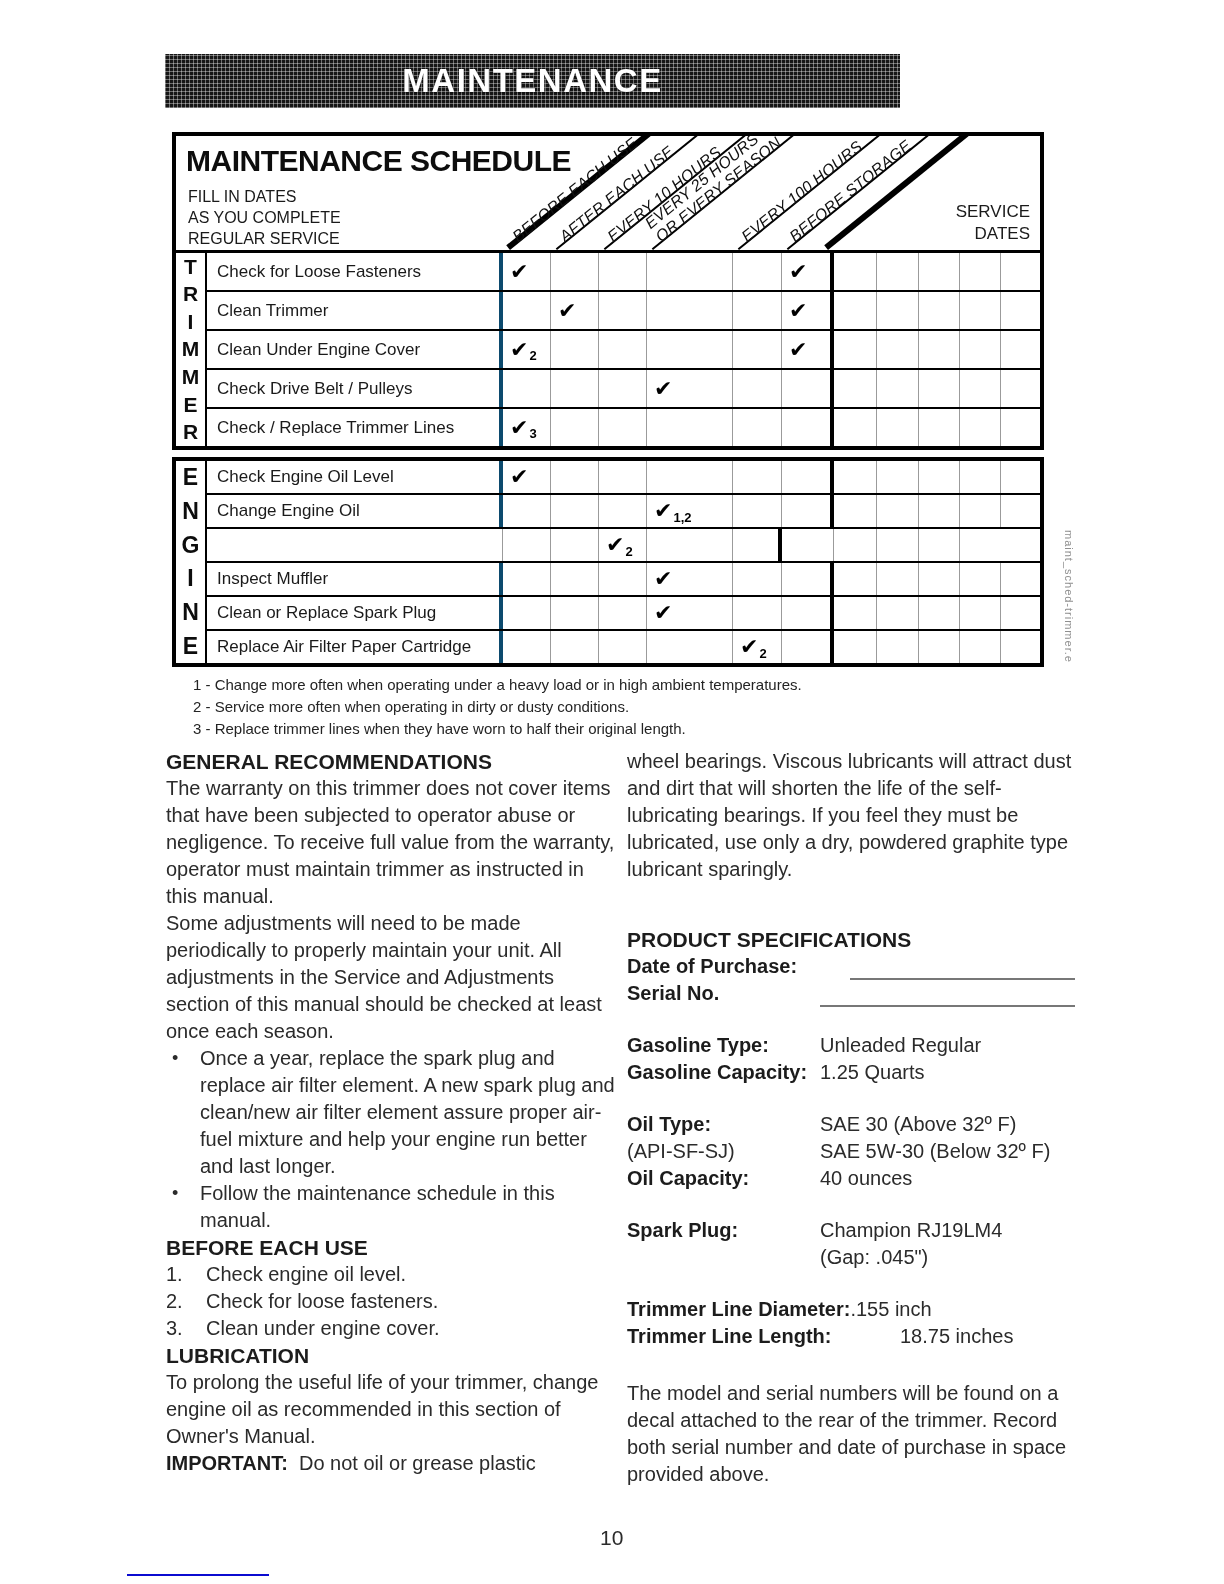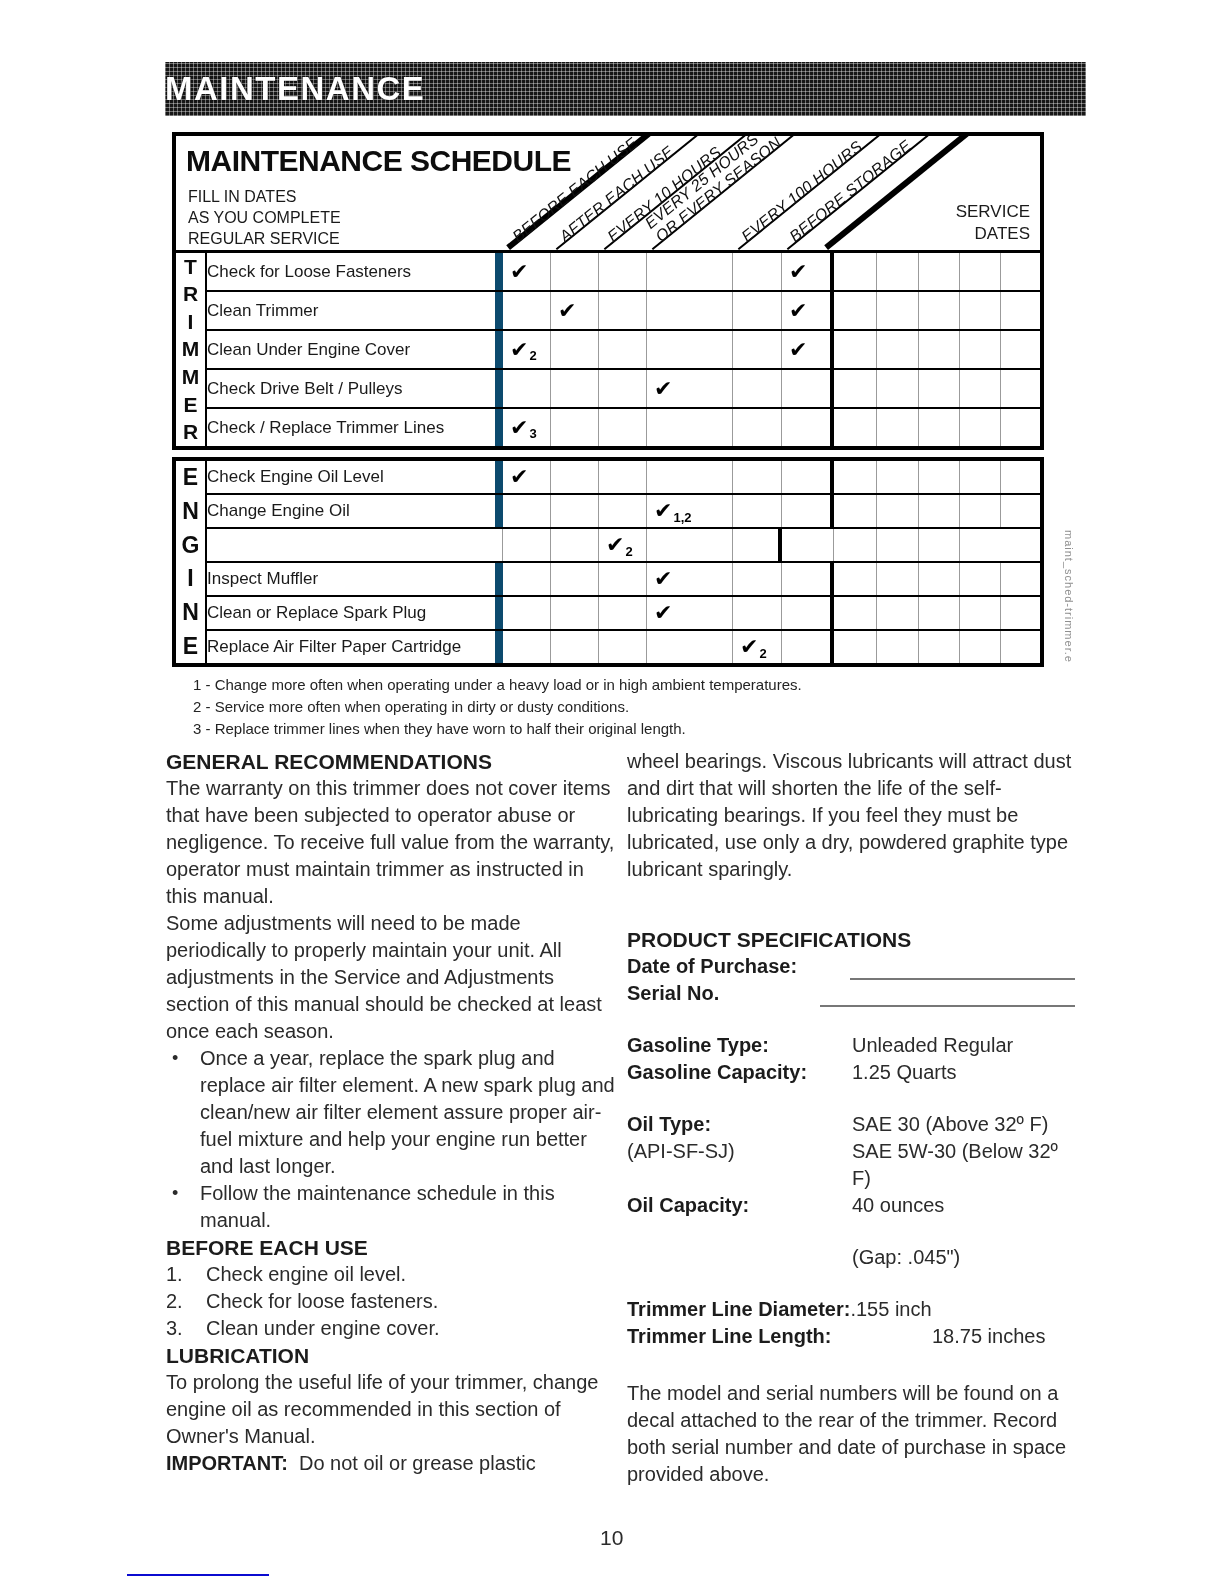--- a/index.html
+++ b/index.html
@@ -1,25 +1,25 @@
 <!DOCTYPE html>
 <html><head>
 <meta charset="utf-8">
 <style>
   html,body{margin:0;padding:0;background:#fff;}
   .page{position:relative;width:1224px;height:1584px;background:#fff;
         font-family:"Liberation Sans", sans-serif;color:#222;overflow:hidden;}
 
   
-  .banner{position:absolute;left:165px;top:54px;width:921px;height:54px;
+  .banner{position:absolute;left:165px;top:54px;width:735px;height:54px;
     background-color:#161616;
     background-image:
       repeating-linear-gradient(0deg, rgba(255,255,255,.38) 0 1px, transparent 1px 4px),
       repeating-linear-gradient(90deg, rgba(255,255,255,.38) 0 1px, transparent 1px 4px);
-    display:flex;align-items:center;margin-top:8px;}
+    display:flex;align-items:center;justify-content:center;}
   .banner-title{color:#fff;font-weight:bold;font-size:33px;letter-spacing:1.5px;
     text-shadow:0 0 2px #000;}
 
   
   .sched{position:absolute;left:172px;top:132px;width:872px;}
   .sched-header{position:relative;height:121px;border:4px solid #000;border-bottom:3px solid #000;
     overflow:hidden;background:#fff;box-sizing:border-box;}
   .sched-title{position:absolute;left:10px;top:8px;font-size:30px;font-weight:bold;
     letter-spacing:-0.5px;color:#0d0d0d;}
   .fill-lines{position:absolute;left:12px;top:50px;font-size:16px;line-height:21px;color:#1a1a1a;}
@@ -41,21 +41,21 @@
     font-weight:bold;color:#0d0d0d;}
   .trimmer .letters{font-size:21px;}
   .engine .letters{font-size:23px;}
   .rows{margin-left:31px;}
   .row{display:grid;grid-template-columns:296px 48px 48px 48px 86px 49px 52px 43px 42px 41px 41px 39px;
     border-bottom:2px solid #000;}
   .rows .row:last-child{border-bottom:none;text-align:center;}
   .trimmer .row{height:37px;}
   .engine .row{height:32px;}
   .cell{box-sizing:border-box;display:flex;align-items:center;}
-  .cell.task{border-right:8px solid #0c4a6e;font-size:17px;color:#1a1a1a;}
+  .cell.task{border-right:4px solid #0c4a6e;padding-left:10px;font-size:17px;color:#1a1a1a;}
   .cell.c{border-right:1px solid #9b9b9b;padding-left:7px;}
   .cell.c.clast{border-right:4px solid #000;}
   .cell.s{border-right:1px solid #9b9b9b;}
   .cell.s:last-child{border-right:none;}
   .mark{font-family:"DejaVu Sans", sans-serif;font-size:22px;font-weight:bold;line-height:1;color:#000;}
   .cell.c sub{font-size:13px;font-weight:bold;margin-left:1px;transform:translateY(6px);color:#000;}
 
   .side-label{position:absolute;left:1063px;top:530px;writing-mode:vertical-rl;
     font-size:11px;color:#8f8f8f;letter-spacing:1px;}
 
@@ -73,21 +73,21 @@
   .numline .nm{position:absolute;left:0;top:0;}
   .imp strong{color:#1c1c1c;}
 
   .specs-h{margin-top:43px !important;}
   .srow{display:flex;align-items:flex-end;height:27px;}
   .srow .slabel{width:193px;flex:none;}
   .srow .uline{flex:1;border-bottom:2px solid #777;height:22px;}
   .srow .uline.u2{margin-left:30px;}
   .slabel{font-weight:bold;color:#1c1c1c;}
   .slabel.plain{font-weight:normal;color:#2b2b2b;}
-  .spec{display:grid;grid-template-columns:193px 1fr;gap:32px;}
+  .spec{display:grid;grid-template-columns:193px 1fr;}
   .spec.wide{grid-template-columns:273px 1fr;}
   .spec.inline{display:block;}
   .spec-group{margin-top:25px;}
   .model-note{margin-top:30px !important;}
 
   .pageno{position:absolute;left:600px;top:1490px;font-size:21px;color:#2b2b2b;margin-top:36px;}
   .blue-line{position:absolute;left:127px;top:1574px;width:142px;height:2px;background:#0b0bd0;}
 </style>
 </head>
 <body>
@@ -413,20 +413,24 @@
         <span>SAE 5W-30 (Below 32º F)</span>
       </div>
       <div class="spec">
         <span class="slabel">Oil Capacity:</span>
         <span>40 ounces</span>
       </div>
     </div>
 
     <div class="spec-group">
       <div class="spec">
+        <span class="slabel">Spark Plug:</span>
+        <span>Champion RJ19LM4</span>
+      </div>
+      <div class="spec">
         <span class="slabel"></span>
         <span>(Gap: .045")</span>
       </div>
     </div>
 
     <div class="spec-group">
       <div class="spec inline">
         <span class="slabel">Trimmer Line Diameter:</span><span>.155 inch</span>
       </div>
       <div class="spec wide">

